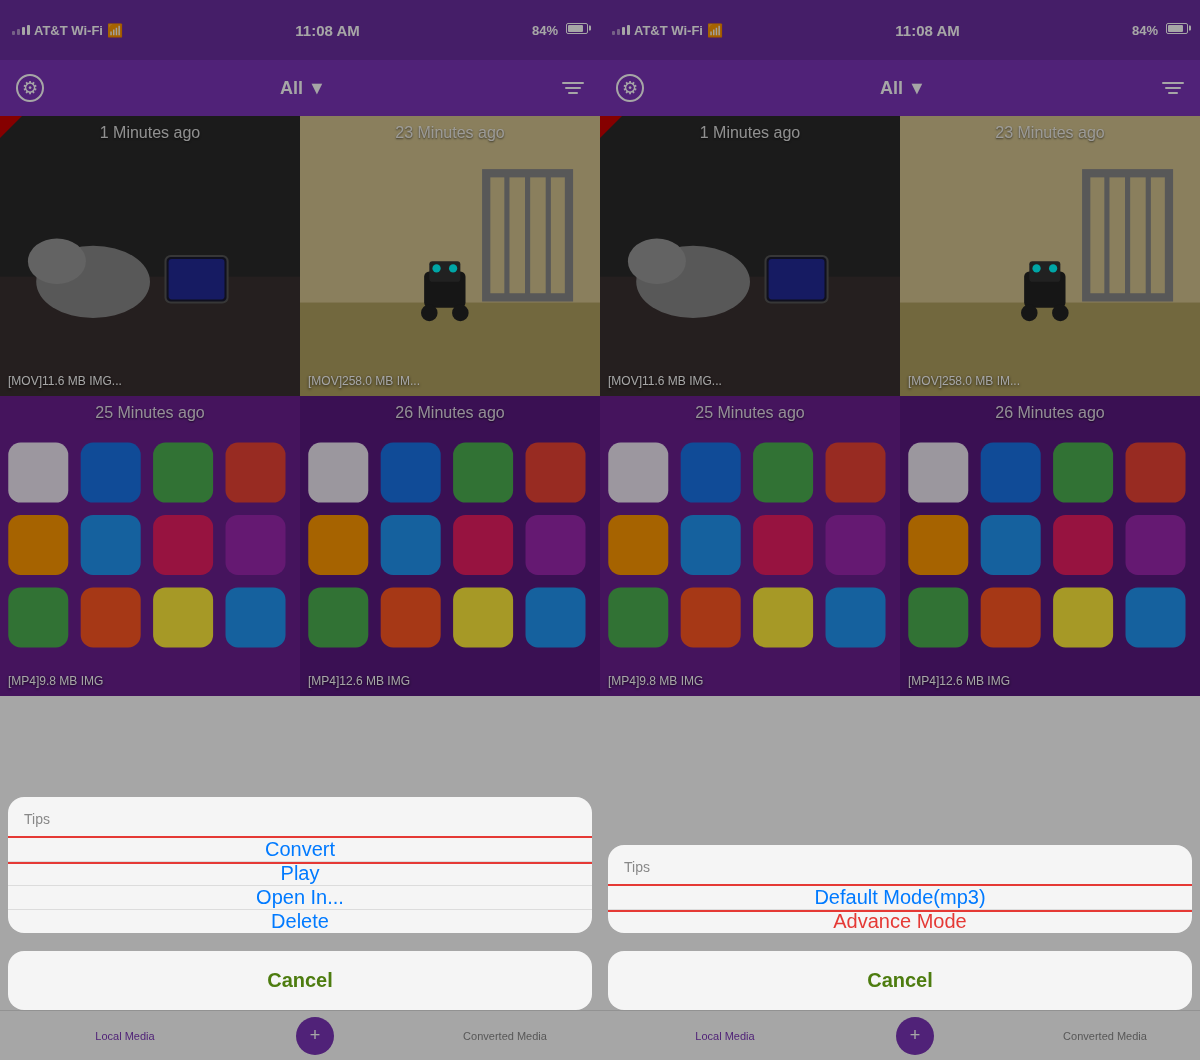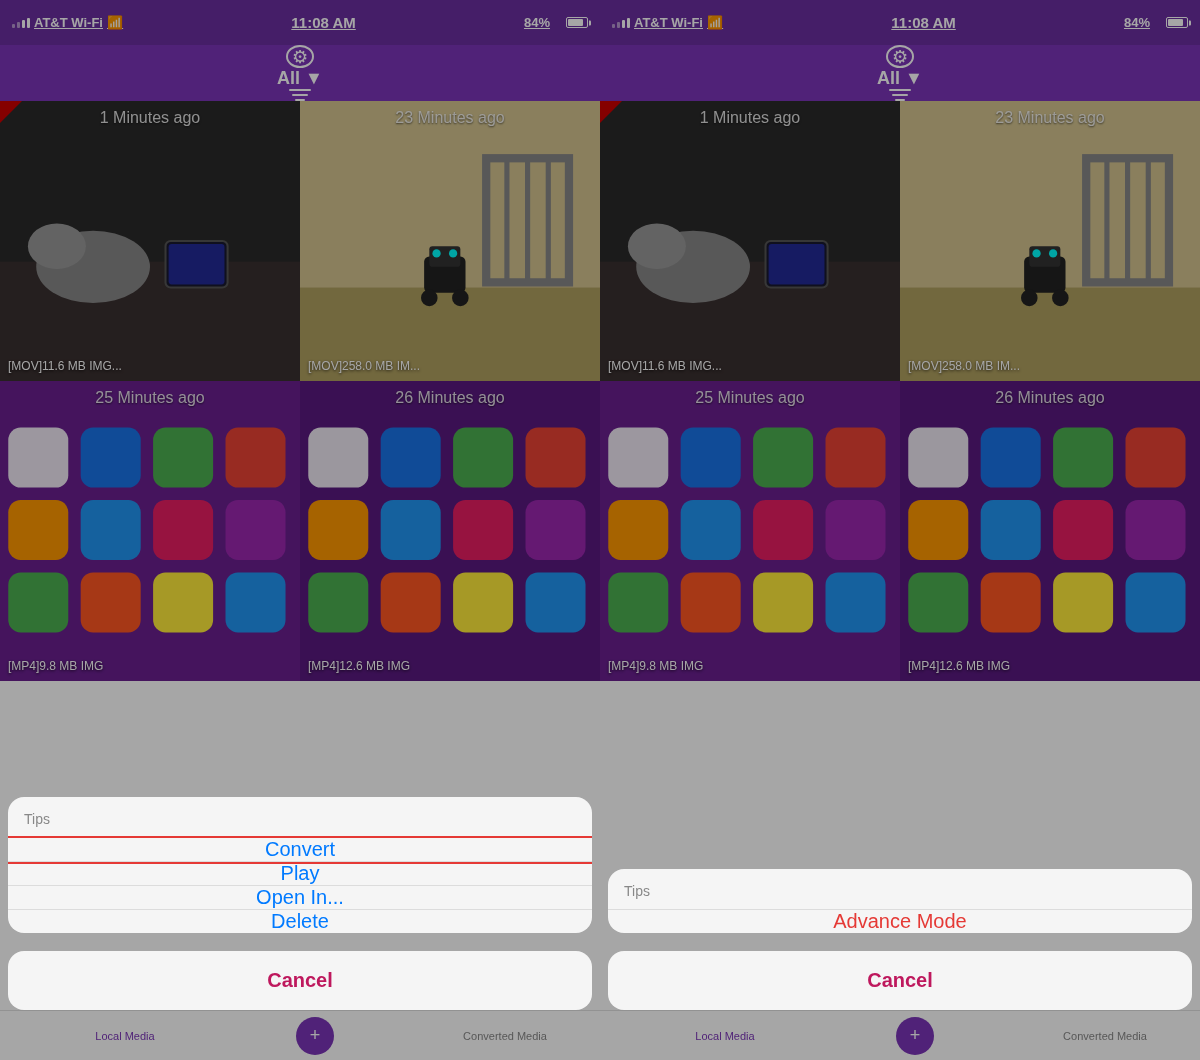--- a/index.html
+++ b/index.html
@@ -19,34 +19,33 @@
       display: flex;
       flex-direction: column;
       position: relative;
       background: #fff;
       overflow: hidden;
     }
 
     
     .status-bar {
       background: #6b2fa0;
-      height: 45px;
+      height: 60px;
       display: flex;
       align-items: center;
       justify-content: space-between;
       padding: 0 12px;
       color: #fff;
       font-size: 13px;
       font-weight: 600;
       flex-shrink: 0;
-      text-decoration: underline;
     }
     .status-bar .left-info { display: flex; align-items: center; gap: 4px; }
     .status-bar .center-info { font-size: 15px; font-weight: 600; }
-    .status-bar .right-info { display: flex; align-items: center; gap: 16px; font-size: 13px; }
+    .status-bar .right-info { display: flex; align-items: flex-start; gap: 8px; font-size: 13px; }
 
     
     .signal-bars { display: flex; align-items: flex-end; gap: 2px; }
     .signal-bars span { background: #fff; width: 3px; border-radius: 1px; }
     .signal-bars span:nth-child(1) { height: 4px; opacity: 0.5; }
     .signal-bars span:nth-child(2) { height: 6px; opacity: 0.5; }
     .signal-bars span:nth-child(3) { height: 8px; }
     .signal-bars span:nth-child(4) { height: 10px; }
 
     
@@ -82,21 +81,20 @@
 
     
     .toolbar {
       background: #7b35b8;
       height: 56px;
       display: flex;
       align-items: center;
       justify-content: space-between;
       padding: 0 16px;
       flex-shrink: 0;
-      flex-direction: column;
     }
     .toolbar-gear {
       width: 28px; height: 28px;
       border: 2.5px solid #fff;
       border-radius: 50%;
       display: flex; align-items: center; justify-content: center;
       position: relative;
     }
     .toolbar-gear::before {
       content: '⚙';
@@ -234,21 +232,21 @@
     .modal-item:last-child { border-bottom: none; }
     .cancel-sheet {
       background: rgba(248,248,248,0.97);
       border-radius: 16px;
       margin: 0 8px 0;
       overflow: hidden;
     }
     .cancel-item {
       display: flex; align-items: center; justify-content: center;
       padding: 18px 16px;
-      color: #be185d;
+      color: #4d7c0f;
       font-size: 20px;
       font-weight: 600;
       cursor: pointer;
     }
 
     
     .modal-item.red-text { color: #e53935; }
   </style>
 </head>
 <body>
@@ -542,20 +540,23 @@
       <div class="bottom-nav-dot">+</div>
     </div>
     <div class="bottom-nav-item">
       <span>Converted Media</span>
     </div>
   </div>
 
   <div class="modal-overlay">
     <div class="modal-sheet">
       <div class="modal-title">Tips</div>
+      <div class="modal-item highlighted">
+        <span>Default Mode(mp3)</span>
+      </div>
       <div class="modal-item red-text">
         <span>Advance Mode</span>
       </div>
     </div>
     <div style="height: 10px;"></div>
     <div class="cancel-sheet">
       <div class="cancel-item">
         <span>Cancel</span>
       </div>
     </div>

